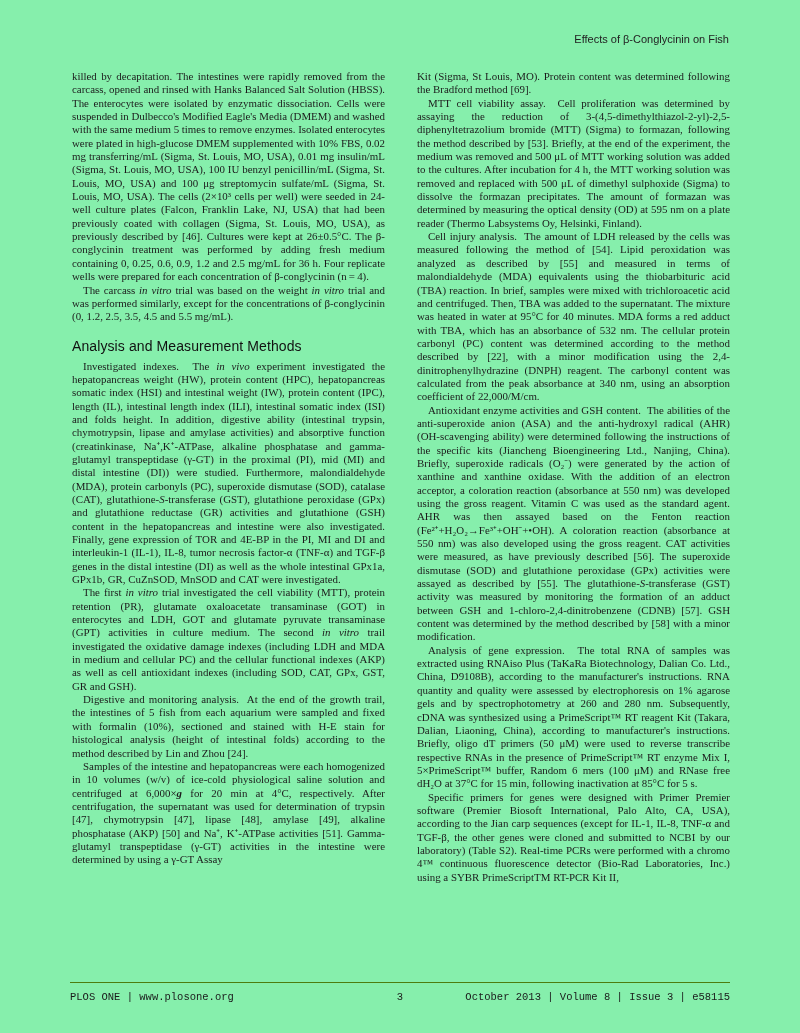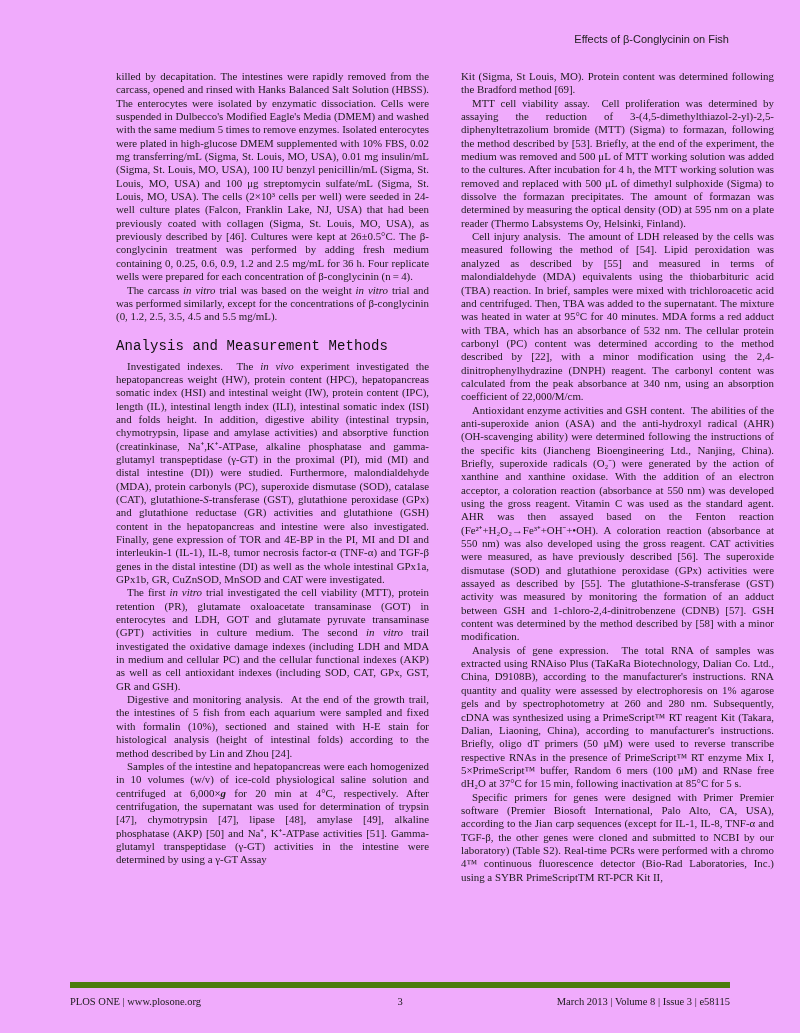--- a/index.html
+++ b/index.html
@@ -1,29 +1,29 @@
 <!DOCTYPE html>
 <html><head>
 <meta charset="utf-8">
 <style>
   html,body{margin:0;padding:0;background:#ffffff;}
   body{width:800px;height:1033px;position:relative;font-family:"Liberation Serif",serif;color:#1b1b1b;}
-  .page{position:absolute;inset:0;background:#f0abfc;overflow:hidden;}
+  .page{position:absolute;inset:0;background:#86efac;overflow:hidden;}
   .running-head{position:absolute;top:33px;right:71px;font-family:"Liberation Sans",sans-serif;font-size:11px;color:#222;}
-  .content{position:absolute;top:70px;left:72px;width:658px;display:flex;gap:32px;margin-left:44px;}
+  .content{position:absolute;top:70px;left:72px;width:658px;display:flex;gap:32px;}
   .col{width:318px;text-align:justify;font-size:10.9px;line-height:13.35px;}
   .col p.para{margin:0;padding:0;}
   .col p.para.indent{text-indent:11px;}
-  .col .section-heading{font-family:Liberation Mono, monospace;font-size:14px;font-weight:400;color:#111;
+  .col .section-heading{font-family:Liberation Sans, sans-serif;font-size:14px;font-weight:400;color:#111;
     text-align:left;line-height:17px;margin:14px 0 5px 0;letter-spacing:0.1px;}
   .col b{font-weight:normal;}
   .col i{}
   .col .ital{font-style:italic;font-weight:bold;}
-  .footer{position:absolute;left:70px;width:660px;top:982px;border-top:6px solid #4d7c0f;
-    font-family:Liberation Serif, serif;font-size:10.5px;color:#1a1a1a;}
+  .footer{position:absolute;left:70px;width:660px;top:982px;border-top:1px solid #4d7c0f;
+    font-family:Liberation Mono, monospace;font-size:10.5px;color:#1a1a1a;}
   .footer-inner{position:relative;padding-top:8px;display:flex;justify-content:space-between;}
   .footer .page-num{position:absolute;left:0;right:0;top:8px;text-align:center;}
 </style>
 </head>
 <body>
 
 <div class="page">
 
   <div class="running-head">Effects of β-Conglycinin on Fish</div>
 
@@ -44,17 +44,17 @@
         <p class="para indent"><b>Antioxidant enzyme activities and GSH content.</b><span>&nbsp; The abilities of the anti-superoxide anion (ASA) and the anti-hydroxyl radical (AHR) (OH-scavenging ability) were determined following the instructions of the specific kits (Jiancheng Bioengineering Ltd., Nanjing, China). Briefly, superoxide radicals (O₂⁻) were generated by the action of xanthine and xanthine oxidase. With the addition of an electron acceptor, a coloration reaction (absorbance at 550 nm) was developed using the gross reagent. Vitamin C was used as the standard agent. AHR was then assayed based on the Fenton reaction (Fe²⁺+H₂O₂→Fe³⁺+OH⁻+•OH). A coloration reaction (absorbance at 550 nm) was also developed using the gross reagent. CAT activities were measured, as have previously described [56]. The superoxide dismutase (SOD) and glutathione peroxidase (GPx) activities were assayed as described by [55]. The glutathione-</span><i>S</i><span>-transferase (GST) activity was measured by monitoring the formation of an adduct between GSH and 1-chloro-2,4-dinitrobenzene (CDNB) [57]. GSH content was determined by the method described by [58] with a minor modification.</span></p>
         <p class="para indent"><b>Analysis of gene expression.</b><span>&nbsp; The total RNA of samples was extracted using RNAiso Plus (TaKaRa Biotechnology, Dalian Co. Ltd., China, D9108B), according to the manufacturer's instructions. RNA quantity and quality were assessed by electrophoresis on 1% agarose gels and by spectrophotometry at 260 and 280 nm. Subsequently, cDNA was synthesized using a PrimeScript™ RT reagent Kit (Takara, Dalian, Liaoning, China), according to manufacturer's instructions. Briefly, oligo dT primers (50 μM) were used to reverse transcribe respective RNAs in the presence of PrimeScript™ RT enzyme Mix I, 5×PrimeScript™ buffer, Random 6 mers (100 μM) and RNase free dH₂O at 37°C for 15 min, following inactivation at 85°C for 5 s.</span></p>
         <p class="para indent"><span>Specific primers for genes were designed with Primer Premier software (Premier Biosoft International, Palo Alto, CA, USA), according to the Jian carp sequences (except for IL-1, IL-8, TNF-α and TGF-β, the other genes were cloned and submitted to NCBI by our laboratory) (Table S2). Real-time PCRs were performed with a chromo 4™ continuous fluorescence detector (Bio-Rad Laboratories, Inc.) using a SYBR PrimeScriptTM RT-PCR Kit II,</span></p>
       </div>
   </div>
 
   <div class="footer">
     <div class="footer-inner">
       <span>PLOS ONE | www.plosone.org</span>
       <span class="page-num">3</span>
-      <span>March 2013 | Volume 8 | Issue 3 | e58115</span>
+      <span>October 2013 | Volume 8 | Issue 3 | e58115</span>
     </div>
   </div>
 
 </div>
 
 </body></html>

